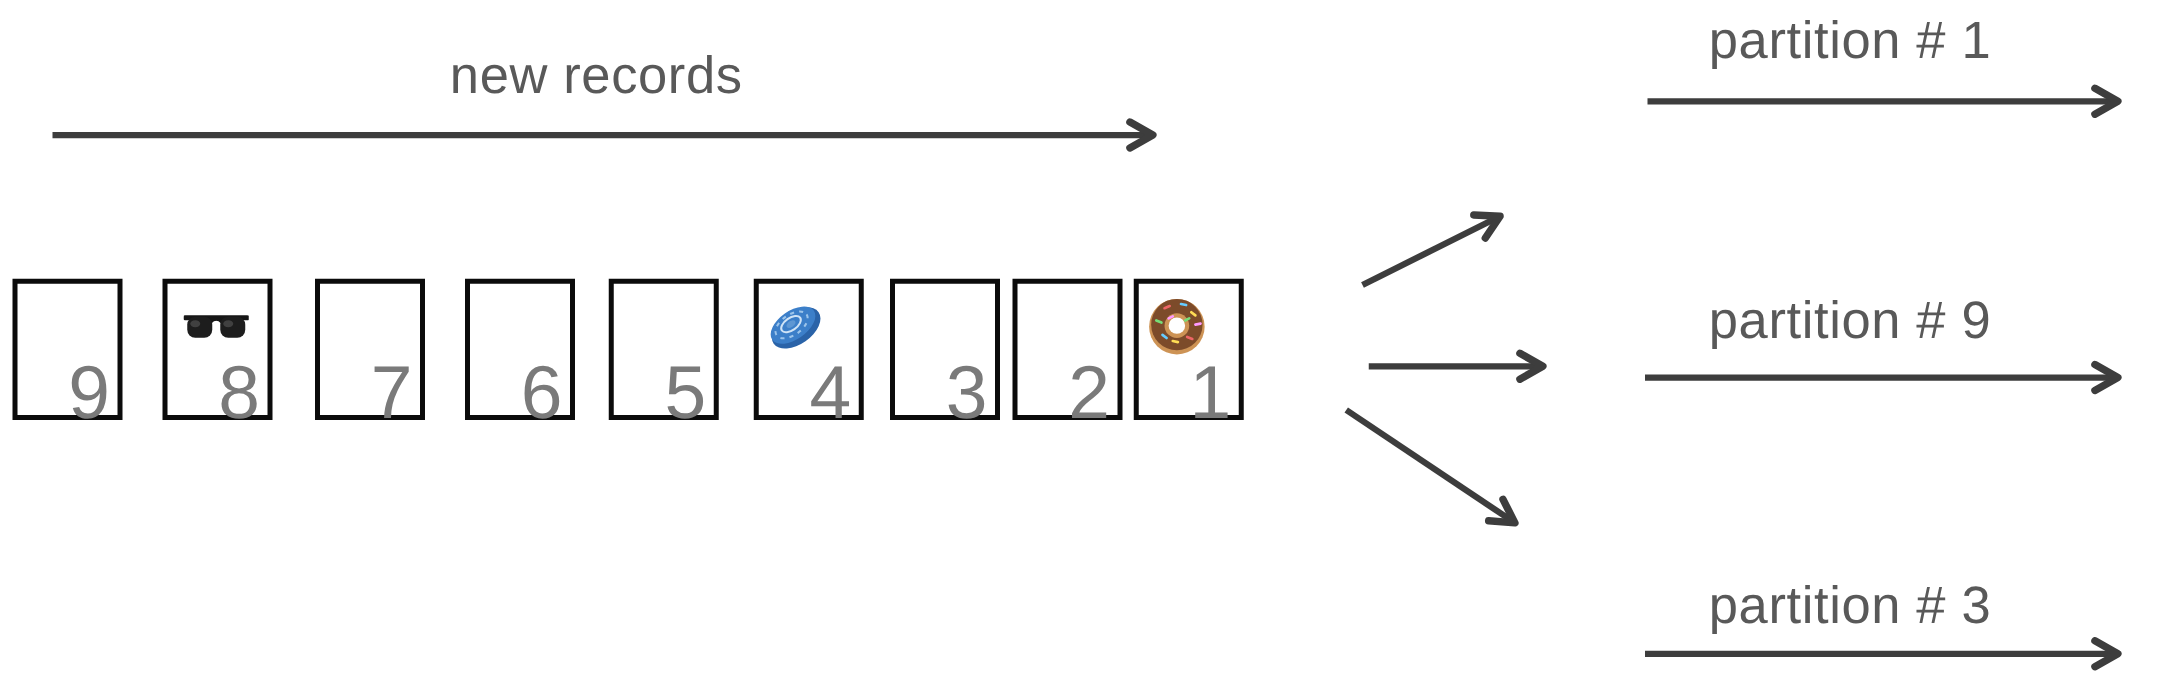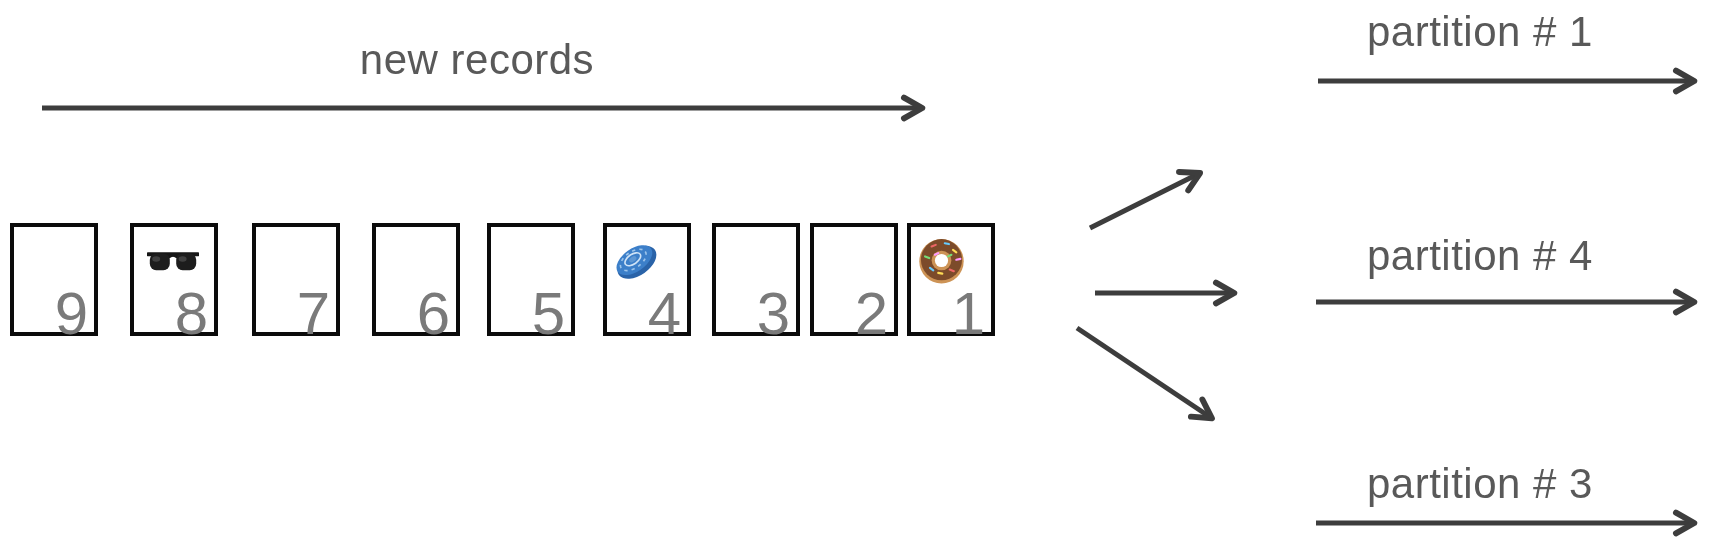--- a/index.html
+++ b/index.html
@@ -118,16 +118,16 @@
         <path d="M42 42 l5 2" stroke="#e66"></path>
         <path d="M28 46 l5 1" stroke="#fd5"></path>
         <path d="M24 24 l4 -2" stroke="#f9f"></path>
         <path d="M44 24 l-4 2" stroke="#7d7"></path>
       </g>
     </svg>
     <span class="record-number">1</span>
   </div>
 
   <div class="partition-label" style="top:8px">partition # 1</div>
-  <div class="partition-label" style="top:232px">partition # 4</div>
+  <div class="partition-label" style="top:232px">partition # 9</div>
   <div class="partition-label" style="top:460px">partition # 3</div>
 
 </div>
 
 </body></html>

